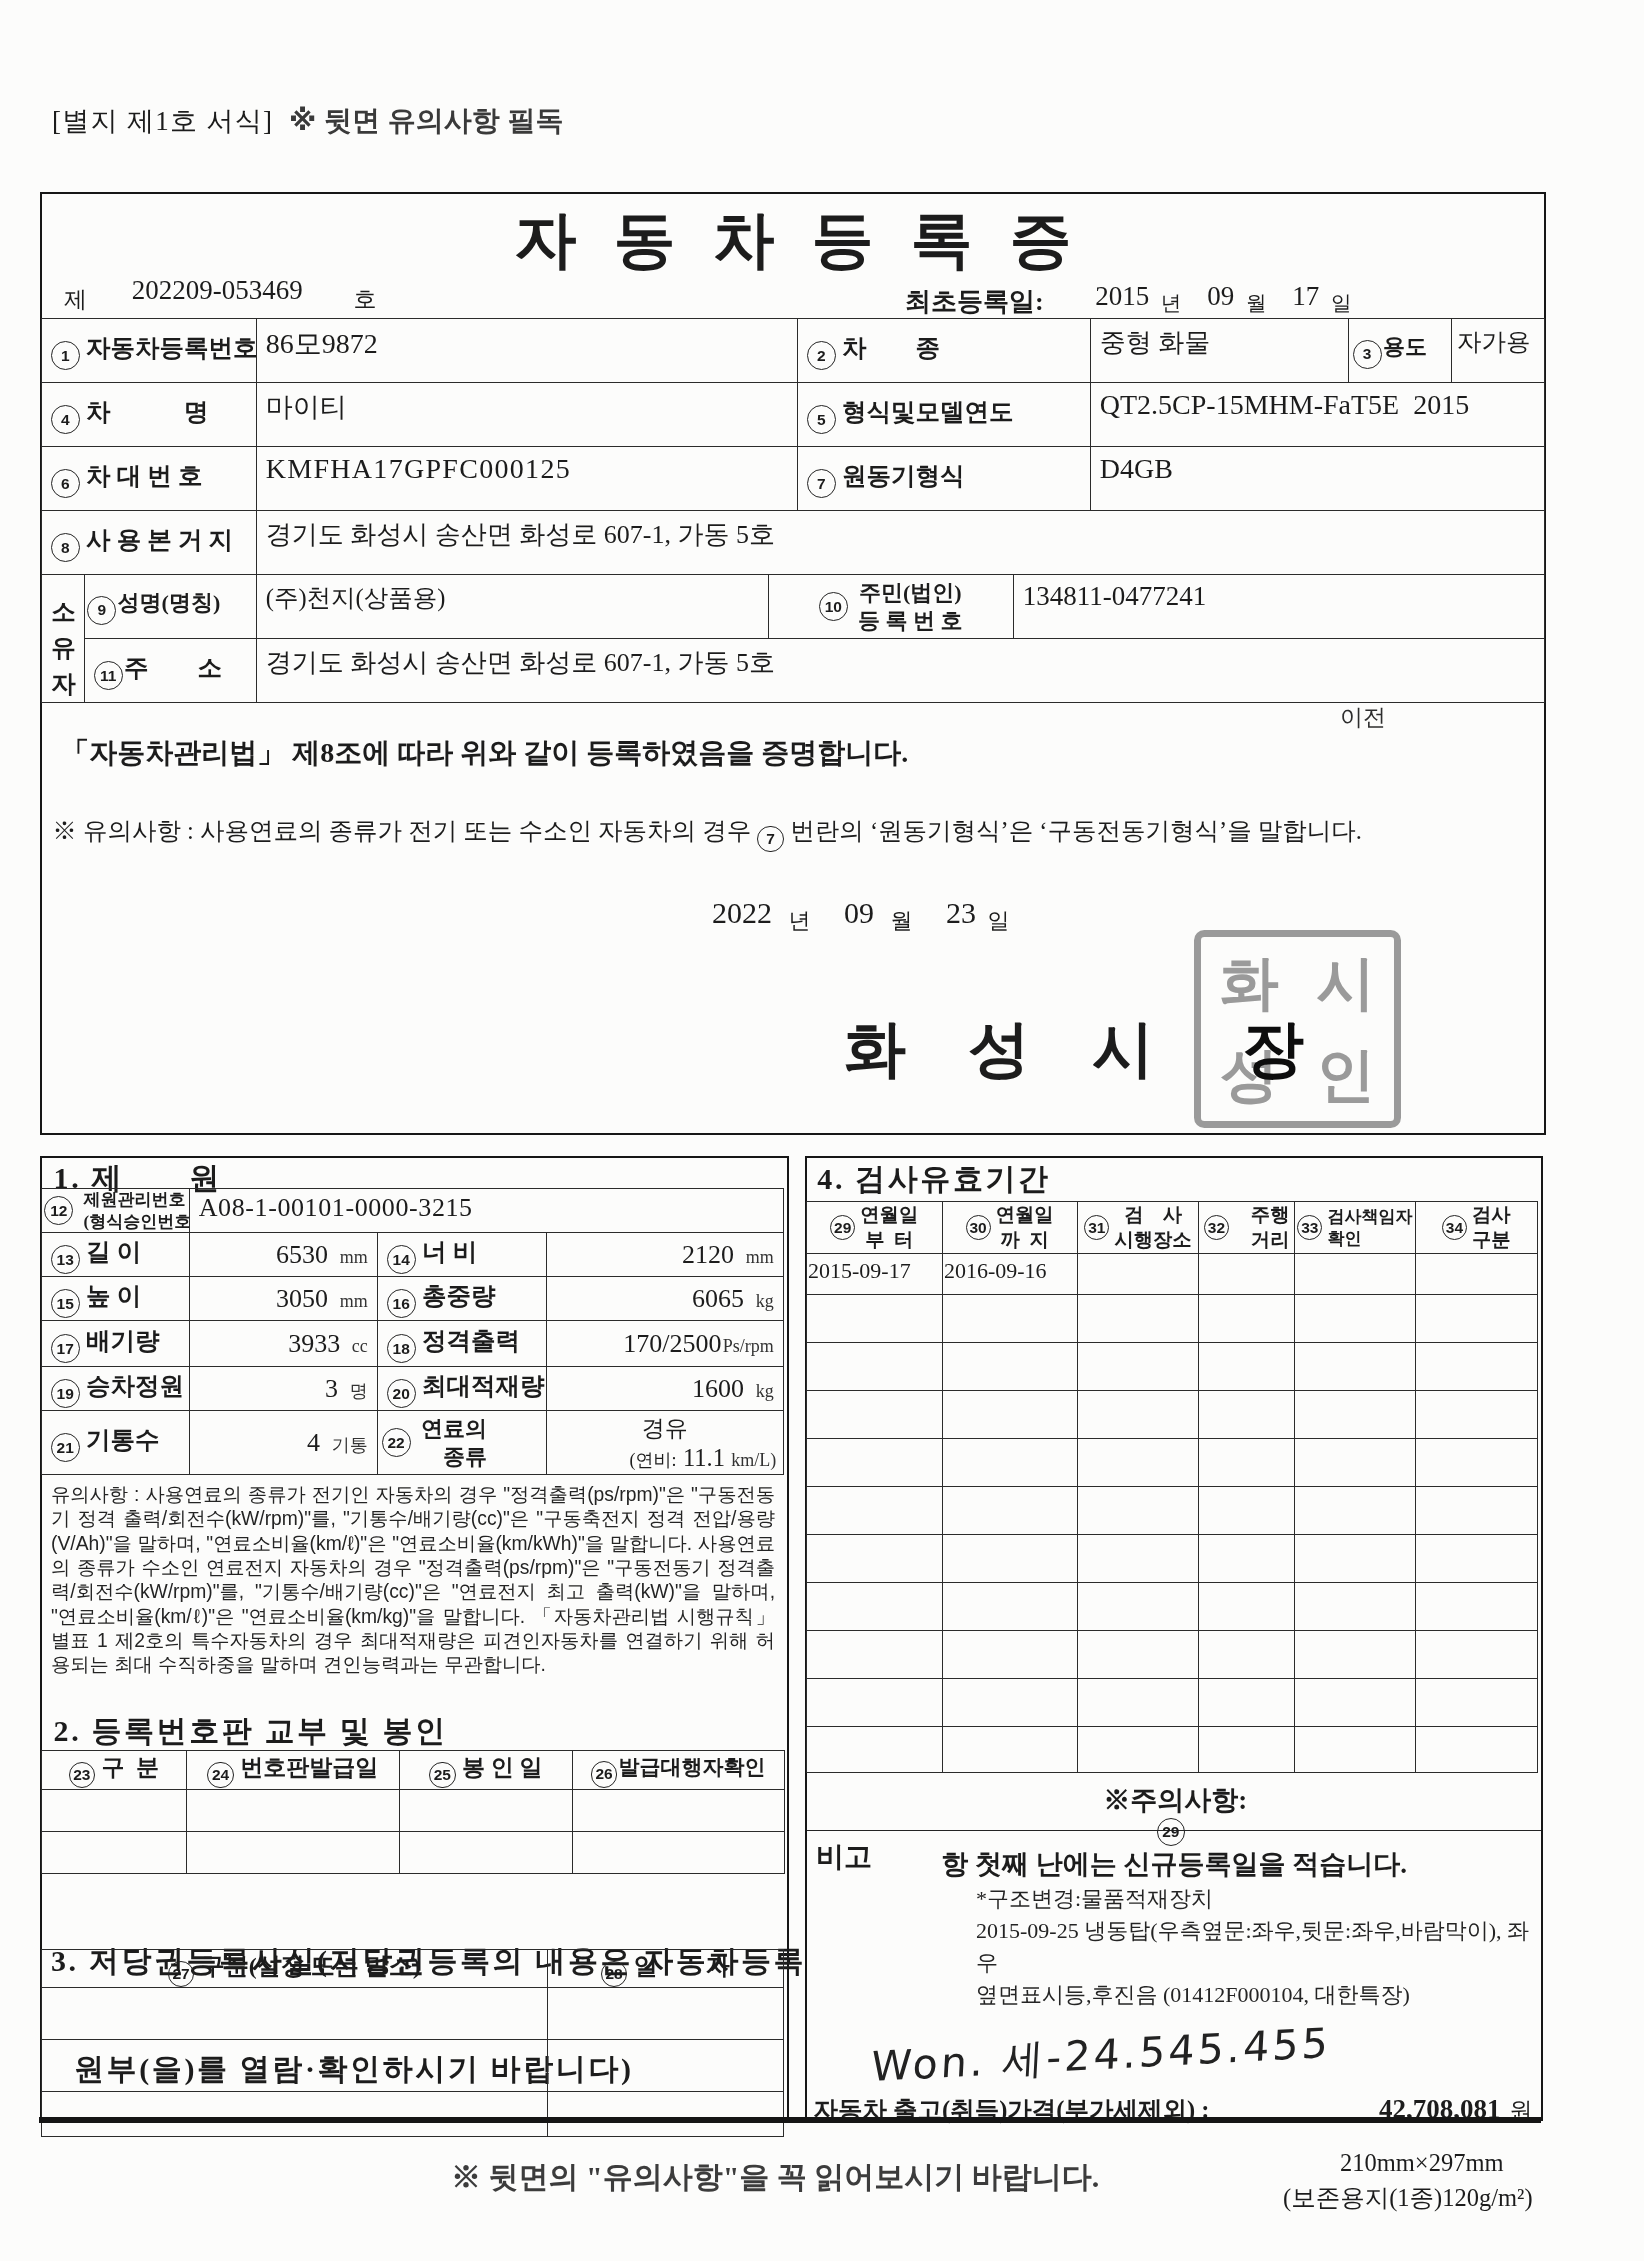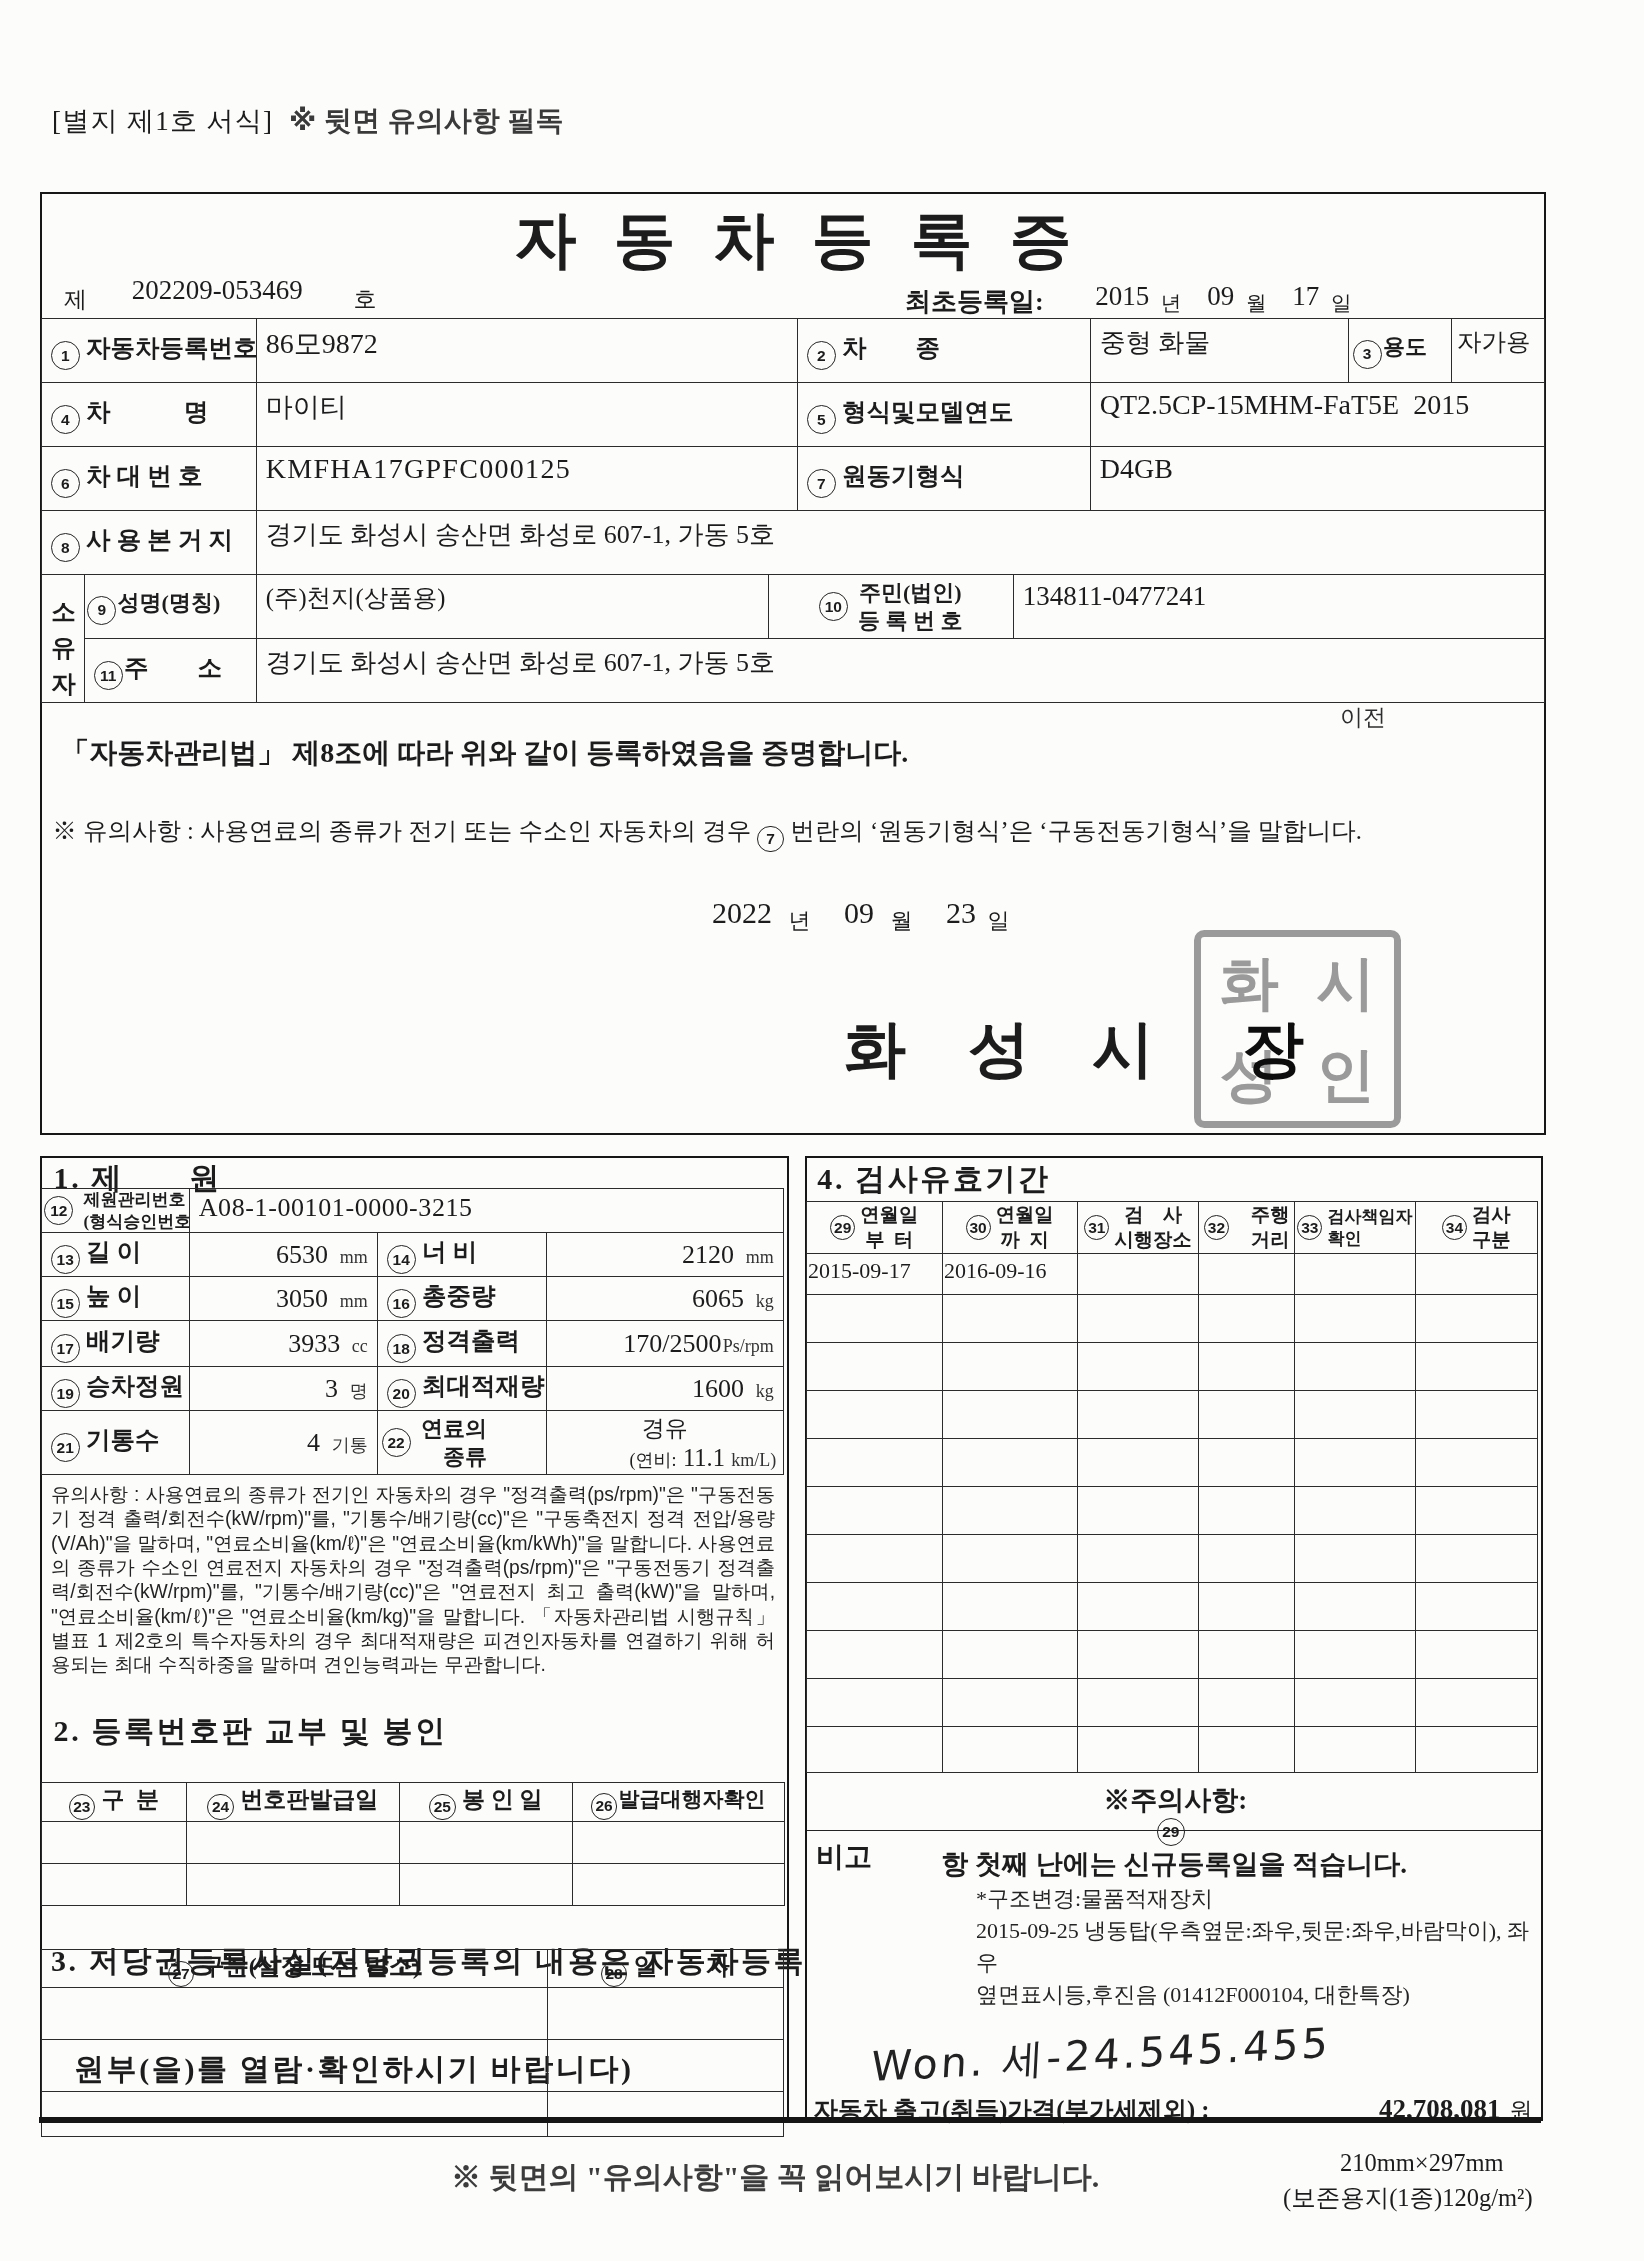--- a/index.html
+++ b/index.html
@@ -257,21 +257,21 @@
             <span class="unit">km/L)</span>
           </div>
         </td>
       </tr>
     </tbody>
       </table>
 
     <div class="abs note sans" style="left:9px;top:325px;width:724px;">유의사항 : 사용연료의 종류가 전기인 자동차의 경우 "정격출력(ps/rpm)"은 "구동전동기 정격 출력/회전수(kW/rpm)"를, "기통수/배기량(cc)"은 "구동축전지 정격 전압/용량(V/Ah)"을 말하며, "연료소비율(km/ℓ)"은 "연료소비율(km/kWh)"을 말합니다. 사용연료의 종류가 수소인 연료전지 자동차의 경우 "정격출력(ps/rpm)"은 "구동전동기 정격출력/회전수(kW/rpm)"를, "기통수/배기량(cc)"은 "연료전지 최고 출력(kW)"을 말하며, "연료소비율(km/ℓ)"은 "연료소비율(km/kg)"을 말합니다. 「자동차관리법 시행규칙」 별표 1 제2호의 특수자동차의 경우 최대적재량은 피견인자동차를 연결하기 위해 허용되는 최대 수직하중을 말하며 견인능력과는 무관합니다.</div>
 
     <div class="abs stitle" style="left:11.6px;top:553px;">2. 등록번호판 교부 및 봉인</div>
-    <table class="abs" style="left:-1.3px;top:624px;width:742px;">
+    <table class="abs" style="left:-1.3px;top:592px;width:742px;">
       <colgroup>
           <col style="width:145px">
           <col style="width:213px">
           <col style="width:173px">
           <col style="width:212px">
         </colgroup>
       <tbody>
           <tr style="height:39px">
         <td style="text-align:center;" class="lbl"><span class="circ" style="width:24.5px;height:24.5px;">23</span><span style="font-size:23px;">구  분</span></td>
         <td style="text-align:center;" class="lbl"><span class="circ" style="width:24.5px;height:24.5px;">24</span><span style="font-size:23px;">번호판발급일</span></td>

